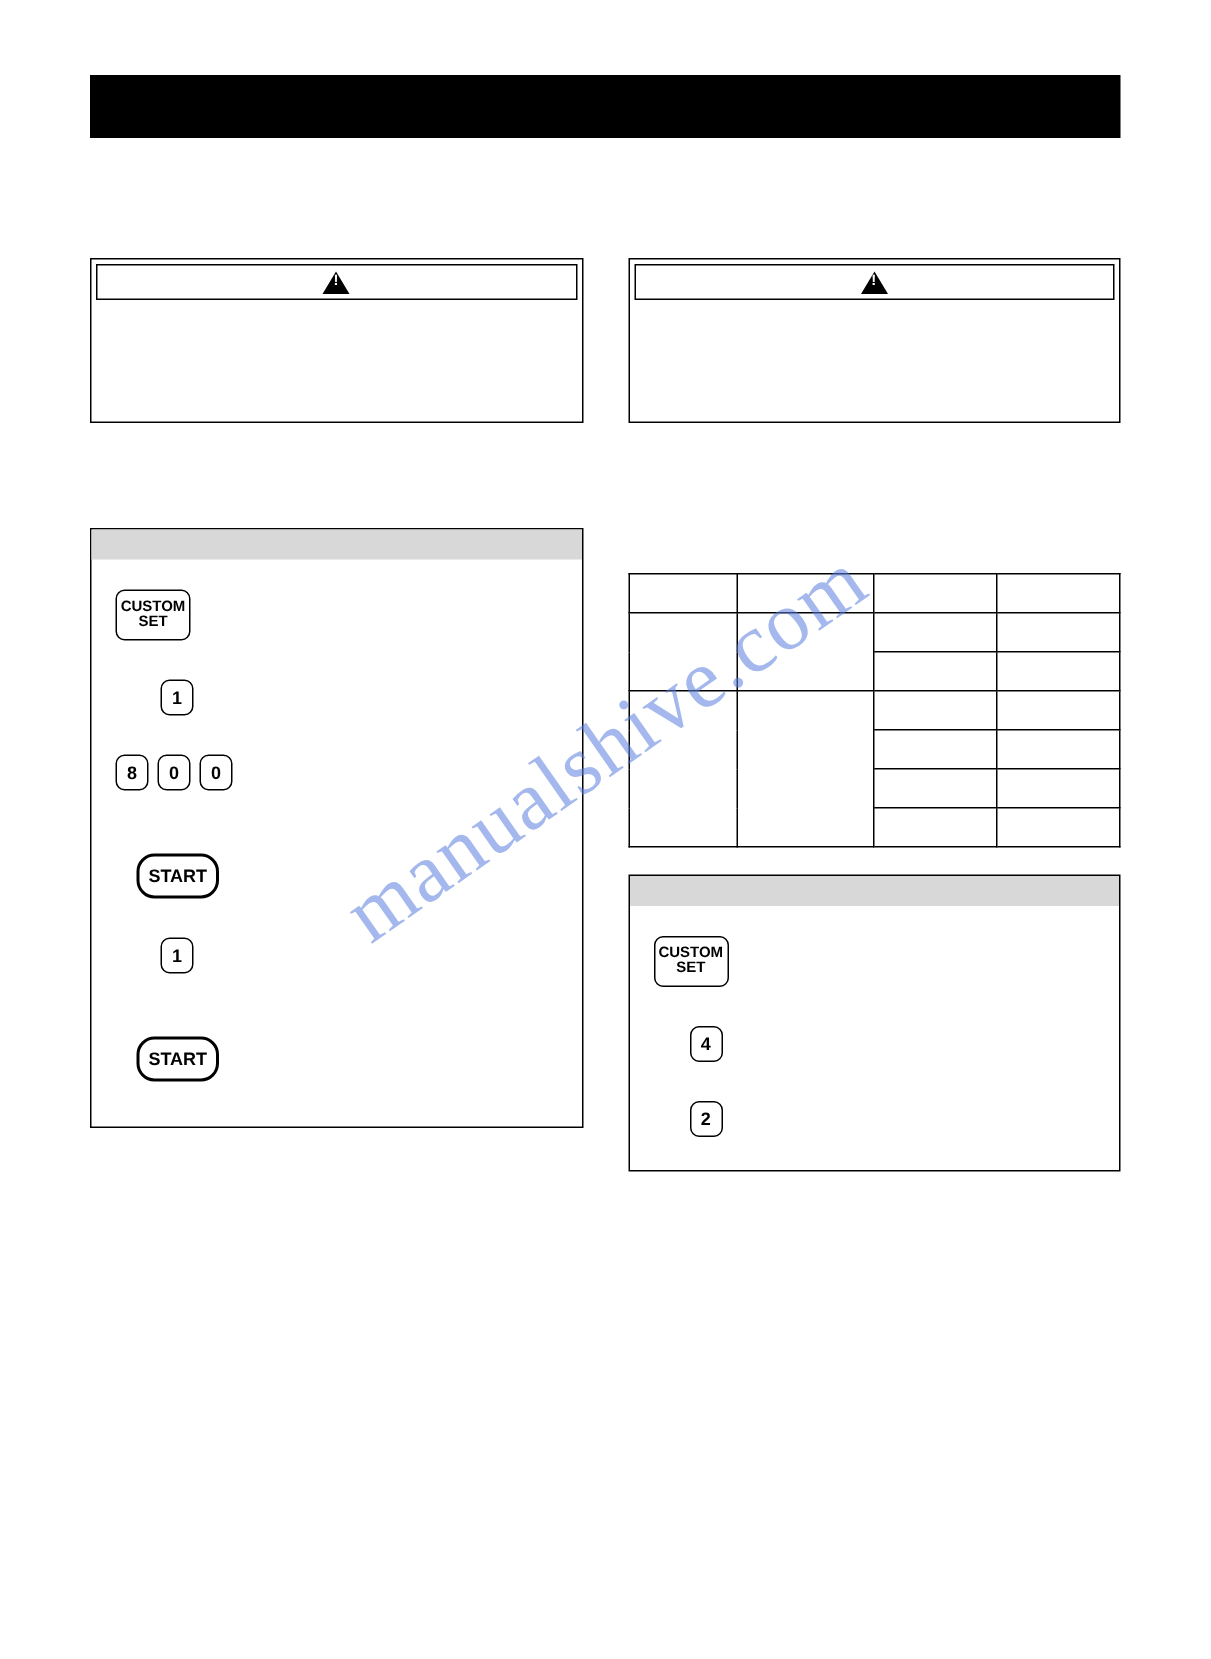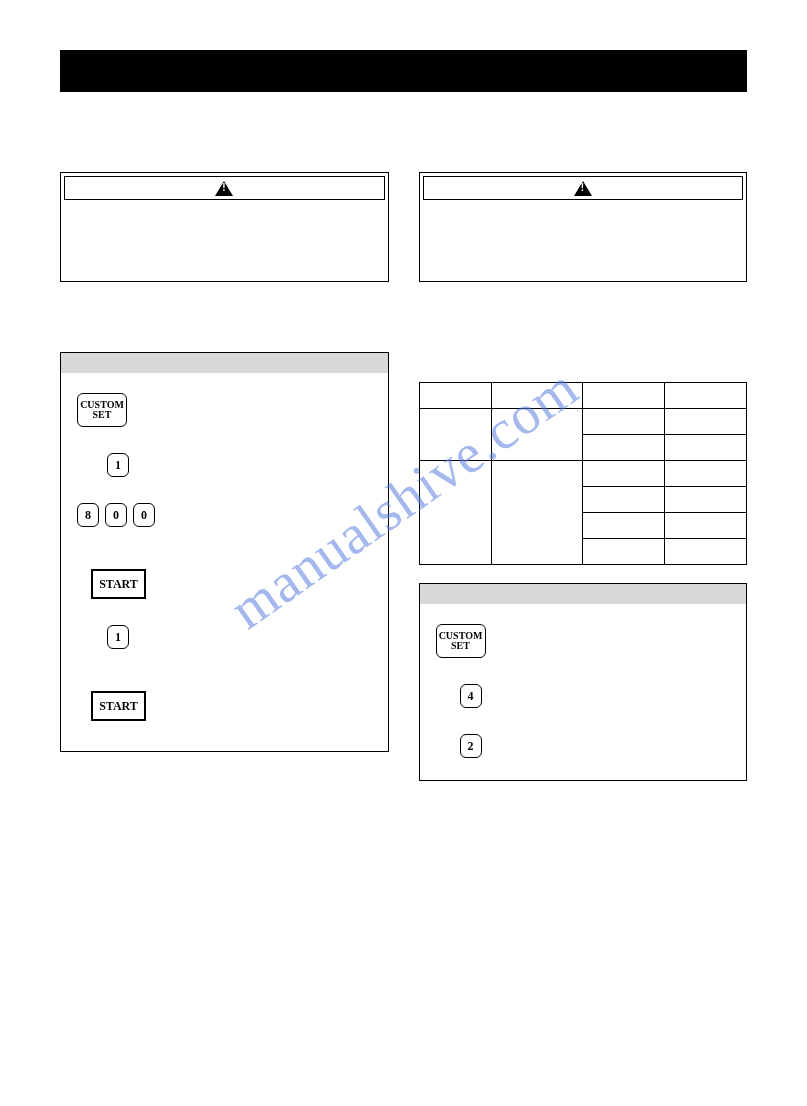--- a/index.html
+++ b/index.html
@@ -58,36 +58,36 @@
     font-weight: bold;
   }
   .step-panel {
     border: 1px solid #000;
     margin-top: 70px;
   }
   .step-hdr {
     background: #d8d8d8;
     height: 20px;
   }
-  .step-body { padding: 20px 16px 24px 16px; font-family: Liberation Serif, serif; }
+  .step-body { padding: 20px 16px 24px 16px; }
   .step-row { display: flex; align-items: center; gap: 6px; margin-bottom: 26px; }
   .kbtn {
     border: 1.5px solid #000;
     border-radius: 6px;
     background: #fff;
     font-weight: bold;
     font-size: 10px;
     text-align: center;
     display: inline-flex;
     align-items: center;
     justify-content: center;
   }
   .kbtn.custom { width: 50px; height: 34px; line-height: 1; flex-direction: column; }
   .kbtn.num { width: 22px; height: 24px; font-size: 12px; }
-  .kbtn.start { width: 55px; height: 30px; font-size: 12px; border-width: 2px; border-radius: 0; }
+  .kbtn.start { width: 55px; height: 30px; font-size: 12px; border-width: 2px; border-radius: 12px; }
   .sep { height: 16px; }
 
   .tbl {
     border-collapse: collapse;
     width: 100%;
     margin-top: 100px;
   }
   .tbl td {
     border: 1px solid #000;
     height: 26px;

